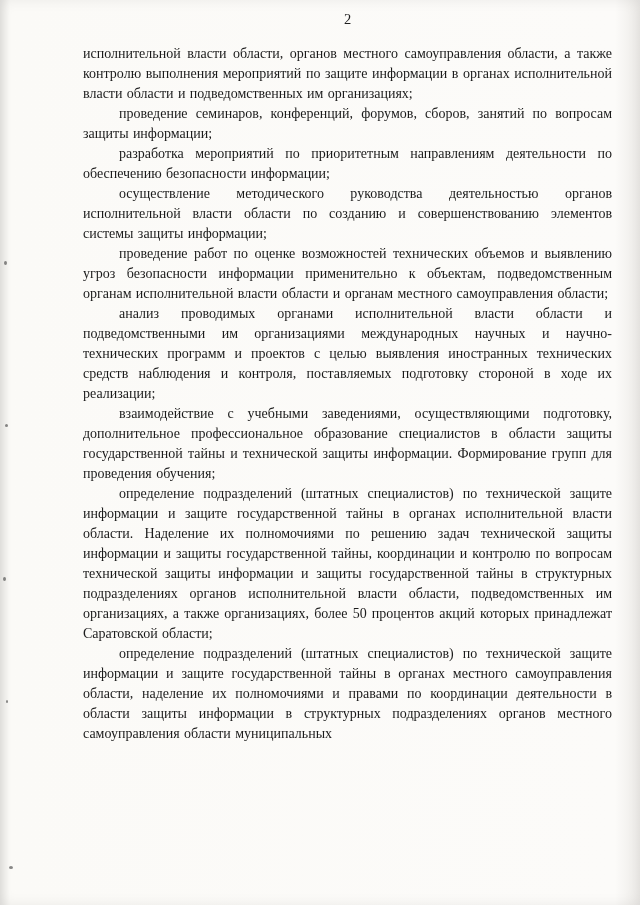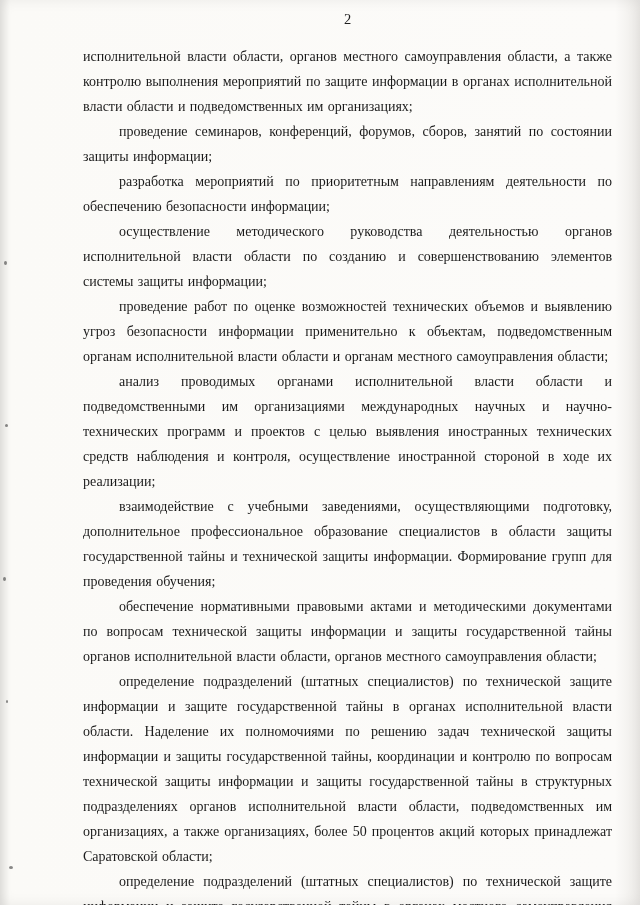--- a/index.html
+++ b/index.html
@@ -27,21 +27,21 @@
     font-size: 14.5px;
     color: #1f1f1f;
   }
   .content {
     position: absolute;
     top: 44px;
     left: 83px;
     right: 28px;
     bottom: 20px;
     font-size: 14px;
-    line-height: 25px;
+    line-height: 20px;
     color: #1b1b1b;
     text-align: justify;
     word-spacing: 0.06em;
   }
   .content p {
     margin: 0;
     text-indent: 36px;
   }
   .content p.cont {
     text-indent: 0;
@@ -60,27 +60,26 @@
 </style>
 </head>
 <body>
 
 <div class="page">
 
   <div class="page-number">2</div>
 
   <div class="content">
     <p class="cont">исполнительной власти области, органов местного самоуправления области, а также контролю выполнения мероприятий по защите информации в органах исполнительной власти области и подведомственных им организациях;</p>
-    <p>проведение семинаров, конференций, форумов, сборов, занятий по состоянии защиты информации;</p>
+    <p>проведение семинаров, конференций, форумов, сборов, занятий по вопросам защиты информации;</p>
     <p>разработка мероприятий по приоритетным направлениям деятельности по обеспечению безопасности информации;</p>
     <p>осуществление методического руководства деятельностью органов исполнительной власти области по созданию и совершенствованию элементов системы защиты информации;</p>
     <p>проведение работ по оценке возможностей технических объемов и выявлению угроз безопасности информации применительно к объектам, подведомственным органам исполнительной власти области и органам местного самоуправления области;</p>
-    <p>анализ проводимых органами исполнительной власти области и подведомственными им организациями международных научных и научно-технических программ и проектов с целью выявления иностранных технических средств наблюдения и контроля, осуществление иностранной стороной в ходе их реализации;</p>
+    <p>анализ проводимых органами исполнительной власти области и подведомственными им организациями международных научных и научно-технических программ и проектов с целью выявления иностранных технических средств наблюдения и контроля, поставляемых подготовку стороной в ходе их реализации;</p>
     <p>взаимодействие с учебными заведениями, осуществляющими подготовку, дополнительное профессиональное образование специалистов в области защиты государственной тайны и технической защиты информации. Формирование групп для проведения обучения;</p>
-    <p>обеспечение нормативными правовыми актами и методическими документами по вопросам технической защиты информации и защиты государственной тайны органов исполнительной власти области, органов местного самоуправления области;</p>
     <p>определение подразделений (штатных специалистов) по технической защите информации и защите государственной тайны в органах исполнительной власти области. Наделение их полномочиями по решению задач технической защиты информации и защиты государственной тайны, координации и контролю по вопросам технической защиты информации и защиты государственной тайны в структурных подразделениях органов исполнительной власти области, подведомственных им организациях, а также организациях, более 50 процентов акций которых принадлежат Саратовской области;</p>
     <p>определение подразделений (штатных специалистов) по технической защите информации и защите государственной тайны в органах местного самоуправления области, наделение их полномочиями и правами по координации деятельности в области защиты информации в структурных подразделениях органов местного самоуправления области муниципальных</p>
   </div>
 
   <span class="speck s1"></span>
   <span class="speck s2"></span>
   <span class="speck s3"></span>
   <span class="speck s4"></span>
   <span class="speck s5"></span>
 

